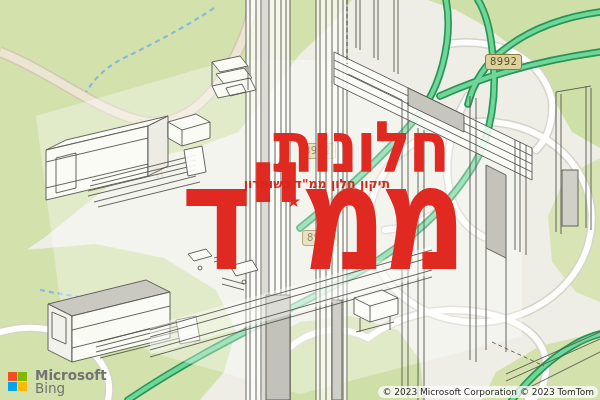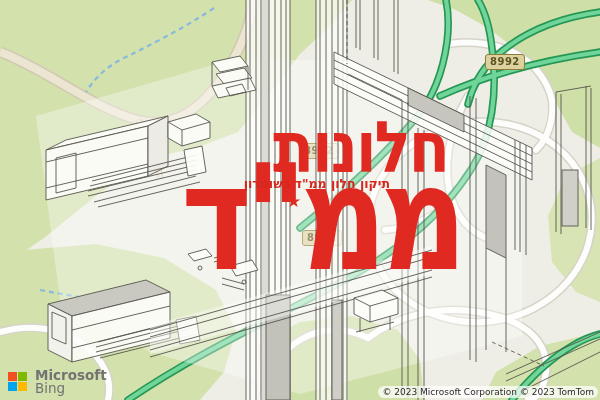--- a/index.html
+++ b/index.html
@@ -1,21 +1,21 @@
 <!DOCTYPE html>
 <html><head>
 <meta charset="utf-8">
 <style>
   html,body{margin:0;padding:0;background:#888;}
   .stage{position:relative;width:600px;height:400px;overflow:hidden;
          font-family:"DejaVu Sans","Liberation Sans",sans-serif;background:#efeee6;}
   .stage svg{position:absolute;left:0;top:0;}
   #map-layer{z-index:1;}
   .road-badge{position:absolute;z-index:2;background:#ddd1a0;border:1.5px solid #8a7d3a;
-      border-radius:3px;color:#5c5420;font-size:10px;font-weight:bold;
+      border-radius:3px;color:#5c5420;font-size:10px;font-weight:normal;
       padding:1px 4px;line-height:12px;letter-spacing:0.5px;}
   .badge-1{left:485px;top:54px;}
   .badge-2{left:299px;top:143px;}
   .badge-3{left:302px;top:230px;}
   #cad-layer{z-index:3;}
   .watermark{position:absolute;z-index:4;color:#e02a21;}
   .wm-line1{right:152px;top:112px;font-size:60px;font-weight:bold;letter-spacing:-2px;
       line-height:1;transform:scaleY(1.18);transform-origin:top right;white-space:nowrap;}
   .wm-line2{right:140px;top:146px;font-size:120px;font-weight:bold;letter-spacing:-7px;
       line-height:1;transform:scaleY(1.22);transform-origin:top right;white-space:nowrap;}

